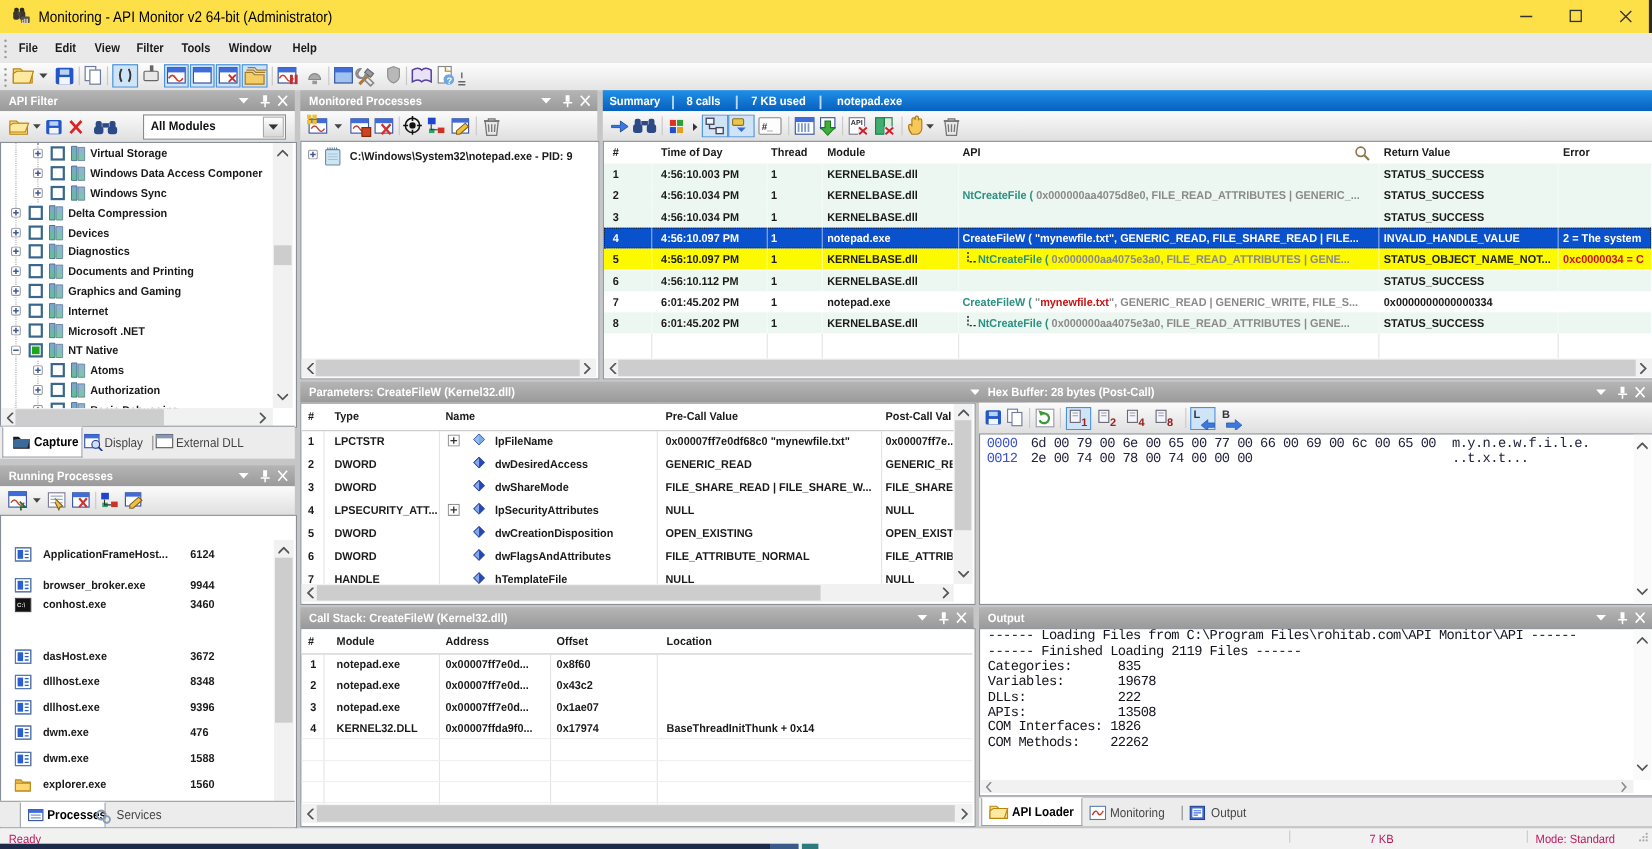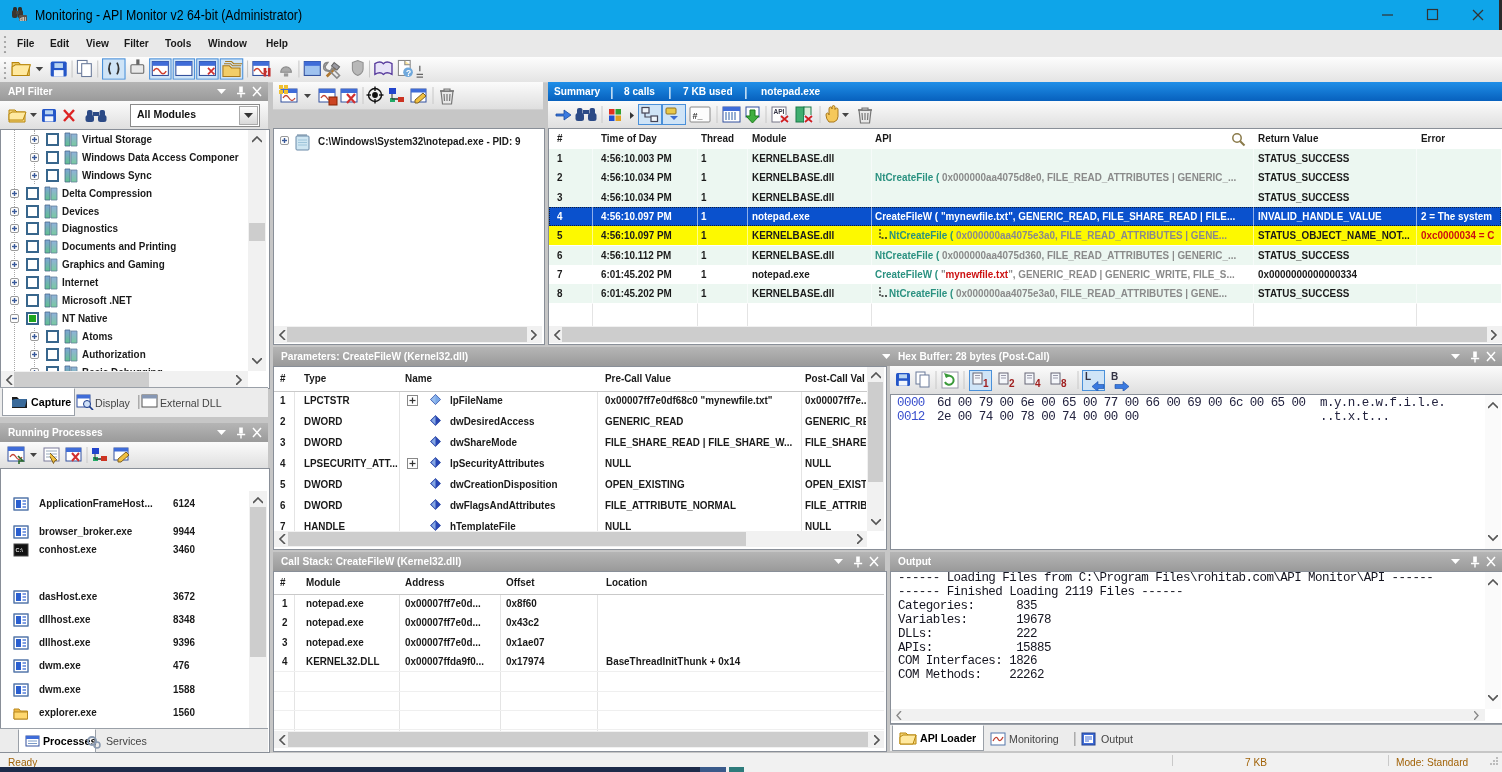--- a/index.html
+++ b/index.html
@@ -1,19 +1,19 @@
 <!DOCTYPE html>
 <html><head>
 <meta charset="utf-8">
 <style>
 html,body{margin:0;padding:0}
 body{width:1502px;height:772px;position:relative;overflow:hidden;background:#c6c6c6;
   font-family:"Liberation Sans",sans-serif;-webkit-font-smoothing:antialiased}
 .abs{position:absolute}
-.titlebar{left:0;top:0;width:1502px;height:30px;background:#0ea5e9}
+.titlebar{left:0;top:0;width:1502px;height:30px;background:#fde047}
 .title-text{left:35px;top:7px;font-size:14px;font-weight:400;color:#000;transform:scaleX(0.88);transform-origin:0 50%;white-space:nowrap}
 .menubar{left:0;top:30px;width:1502px;height:27px;background:#e9e9e9}
 .menu-item{top:6px;font-size:13px;font-weight:bold;color:#1a1a1a;transform:scale(0.78,0.88);transform-origin:0 50%}
 .maintb{left:0;top:57px;width:1502px;height:25px;background:linear-gradient(#fdfdfd,#e4e4e4);border-bottom:1px solid #d0d0d0}
 .ph{height:19px;color:#fff;font-weight:bold;font-size:13px;line-height:19px;padding-left:8px;white-space:nowrap;
   background:linear-gradient(#b5b5b5,#9a9a9a);position:relative}
 .ph.blue{background:linear-gradient(#1f8fe8,#0760bd)}
 .phicons{position:absolute;top:3px;right:6px}
 .ptb{background:linear-gradient(#fbfbfb,#dfdfdf);border-bottom:1px solid #cfcfcf;position:relative}
 .white{position:absolute;background:#fff;border:1px solid #898f98;overflow:hidden}
@@ -21,21 +21,21 @@
 .hdrline{position:absolute;top:0;width:1px;background:#c4c4c4}
 .rowtxt{position:absolute;white-space:nowrap;font-size:13px;font-weight:bold;color:#1a1a1a;transform:scale(0.76,0.8);transform-origin:0 50%}
 .cell{position:absolute;overflow:hidden;height:19px}
 .sb{position:absolute;background:#f1f1f1}
 .st{position:absolute;background:#cdcdcd}
 .sb svg{position:absolute}
 .tabbar{position:absolute;background:#ececec;font-size:14px;color:#444}
 .tab-active{position:absolute;background:#fff;border:1px solid #9aa0a8;border-top:1px solid #fff;font-weight:bold;color:#000;top:0;white-space:nowrap}
 .tabbar span{white-space:nowrap}
 .tabtx{font-size:13px;transform:scale(0.82,0.9);transform-origin:0 50%;display:inline-block}
-.statusbar{left:0;top:753px;width:1502px;height:19px;background:#f1f1f1;font-size:12px;color:#a16207}
+.statusbar{left:0;top:753px;width:1502px;height:19px;background:#f1f1f1;font-size:12px;color:#be185d}
 .taskstrip{left:0;top:767px;width:700px;height:5px;background:#1d2b4a}
 .tree-row{position:absolute;height:18px;white-space:nowrap}
 .cb{position:absolute;width:9px;height:9px;border:2px solid #38668c;background:#fff;top:2px}
 .mono{font-family:"Liberation Mono",monospace}
 .phx{display:inline-block;transform:scale(0.78,0.84);transform-origin:0 50%;white-space:nowrap}
 </style>
 </head>
 <body>
 <div class="abs titlebar">
     <div class="abs" style="left:1499px;top:0;width:3px;height:30px;background:#2b2b2b"></div>
@@ -675,20 +675,28 @@
       <span class="tabtx" style="position:absolute;left:24px;top:3px">Processes</span>
     </div>
     <svg class="abs" style="left:85px;top:5px" width="16" height="15" viewBox="0 0 16 15">
       <circle cx="7" cy="7" r="4" fill="none" stroke="#8a9ab0" stroke-width="2"></circle>
       <circle cx="12" cy="11" r="3" fill="none" stroke="#8a9ab0" stroke-width="1.6"></circle>
     </svg>
     <span class="abs tabtx" style="left:106px;top:4px">Services</span>
   </div>
 </div>
 <div class="abs" style="left:273px;top:82px;width:270px;height:261px">
+  <div class="ph"><span class="phx">Monitored Processes</span>
+    <svg class="phicons" width="46" height="13" viewBox="0 0 46 13">
+      <path d="M1 4 l4.5 5 l4.5 -5 z" fill="#fff"></path>
+      <path d="M23.2 1.5 h3.6 v6 h-3.6 z" fill="#fff"></path>
+        <path d="M21 8.5 h8.2 M25 8.5 v4" stroke="#fff" stroke-width="1.4" fill="none"></path>
+      <path d="M37 2 l8 9 M45 2 l-8 9" stroke="#fff" stroke-width="1.5"></path>
+    </svg>
+  </div>
   <div class="ptb" style="height:27px">
     <svg class="abs" style="left:6px;top:3px" width="180" height="21" viewBox="0 0 180 21">
       <rect x="2" y="4" width="16" height="13" fill="#fff" stroke="#33519e"></rect>
       <rect x="2" y="4" width="16" height="4" fill="#3f6cd8"></rect>
       <path d="M4 13 q3 -5 6 0 t6 0" stroke="#c04030" fill="none" stroke-width="1.3"></path>
       <g fill="#f0c030">
           <rect x="0" y="0" width="4" height="4"></rect>
           <rect x="5" y="0" width="4" height="4"></rect>
           <rect x="0" y="5" width="4" height="4"></rect>
           <rect x="5" y="5" width="4" height="4"></rect>
@@ -921,23 +929,20 @@
         </div>
 <div class="cell" style="left:872px;top:0;width:80px">
           <span class="rowtxt" style="left:0;top:2px;color:#cc1111">0xc0000034 = C</span>
         </div>
 </div>
 <div class="abs" style="left:0;top:116.5px;width:952px;height:19.3px;background:#ecf7f1;">
 <span class="rowtxt" style="left:8px;top:2px;color:#1a1a1a">6</span>
 <span class="rowtxt" style="left:52px;top:2px;color:#1a1a1a">4:56:10.112 PM</span>
 <span class="rowtxt" style="left:152px;top:2px;color:#1a1a1a">1</span>
 <span class="rowtxt" style="left:203px;top:2px;color:#1a1a1a">KERNELBASE.dll</span>
-<div class="cell" style="left:326px;top:0;width:377px">
-          <span class="rowtxt" style="left:0px;top:2px"><span style="color:#2a9180">NtCreateFile ( </span><span style="color:#8a8a8a">0x000000aa4075d360, FILE_READ_ATTRIBUTES | GENERIC_...</span></span>
-        </div>
 <div class="cell" style="left:709px;top:0;width:156px">
           <span class="rowtxt" style="left:0;top:2px;color:#1a1a1a">STATUS_SUCCESS</span>
         </div>
 
 </div>
 <div class="abs" style="left:0;top:135.8px;width:952px;height:19.3px;background:#fff;">
 <span class="rowtxt" style="left:8px;top:2px;color:#1a1a1a">7</span>
 <span class="rowtxt" style="left:52px;top:2px;color:#1a1a1a">6:01:45.202 PM</span>
 <span class="rowtxt" style="left:152px;top:2px;color:#1a1a1a">1</span>
 <span class="rowtxt" style="left:203px;top:2px;color:#1a1a1a">notepad.exe</span>
@@ -1270,21 +1275,21 @@
         <path d="M21 8.5 h8.2 M25 8.5 v4" stroke="#fff" stroke-width="1.4" fill="none"></path>
       <path d="M37 2 l8 9 M45 2 l-8 9" stroke="#fff" stroke-width="1.5"></path>
     </svg>
   </div>
   <div class="white" style="left:0;top:19px;width:612px;height:151px">
     <pre class="mono abs" style="left:7px;top:0px;font-size:12.5px;font-weight:normal;color:#14141f;line-height:13.9px;margin:0;letter-spacing:-0.55px">------ Loading Files from C:\Program Files\rohitab.com\API Monitor\API ------
 ------ Finished Loading 2119 Files ------
 Categories:      835
 Variables:       19678
 DLLs:            222
-APIs:            15885
+APIs:            13508
 COM Interfaces: 1826
 COM Methods:    22262</pre>
     <div class="sb" style="left:594px;top:0;width:16px;height:137px;background:#fafafa">
       <svg style="left:3px;top:7px" width="10" height="7">
           <path d="M0 6 l5 -5 l5 5" fill="none" stroke="#555" stroke-width="1.6"></path>
         </svg>
       <svg style="left:3px;top:123px" width="10" height="7">
           <path d="M0 0 l5 5 l5 -5" fill="none" stroke="#555" stroke-width="1.6"></path>
         </svg>
     </div>

